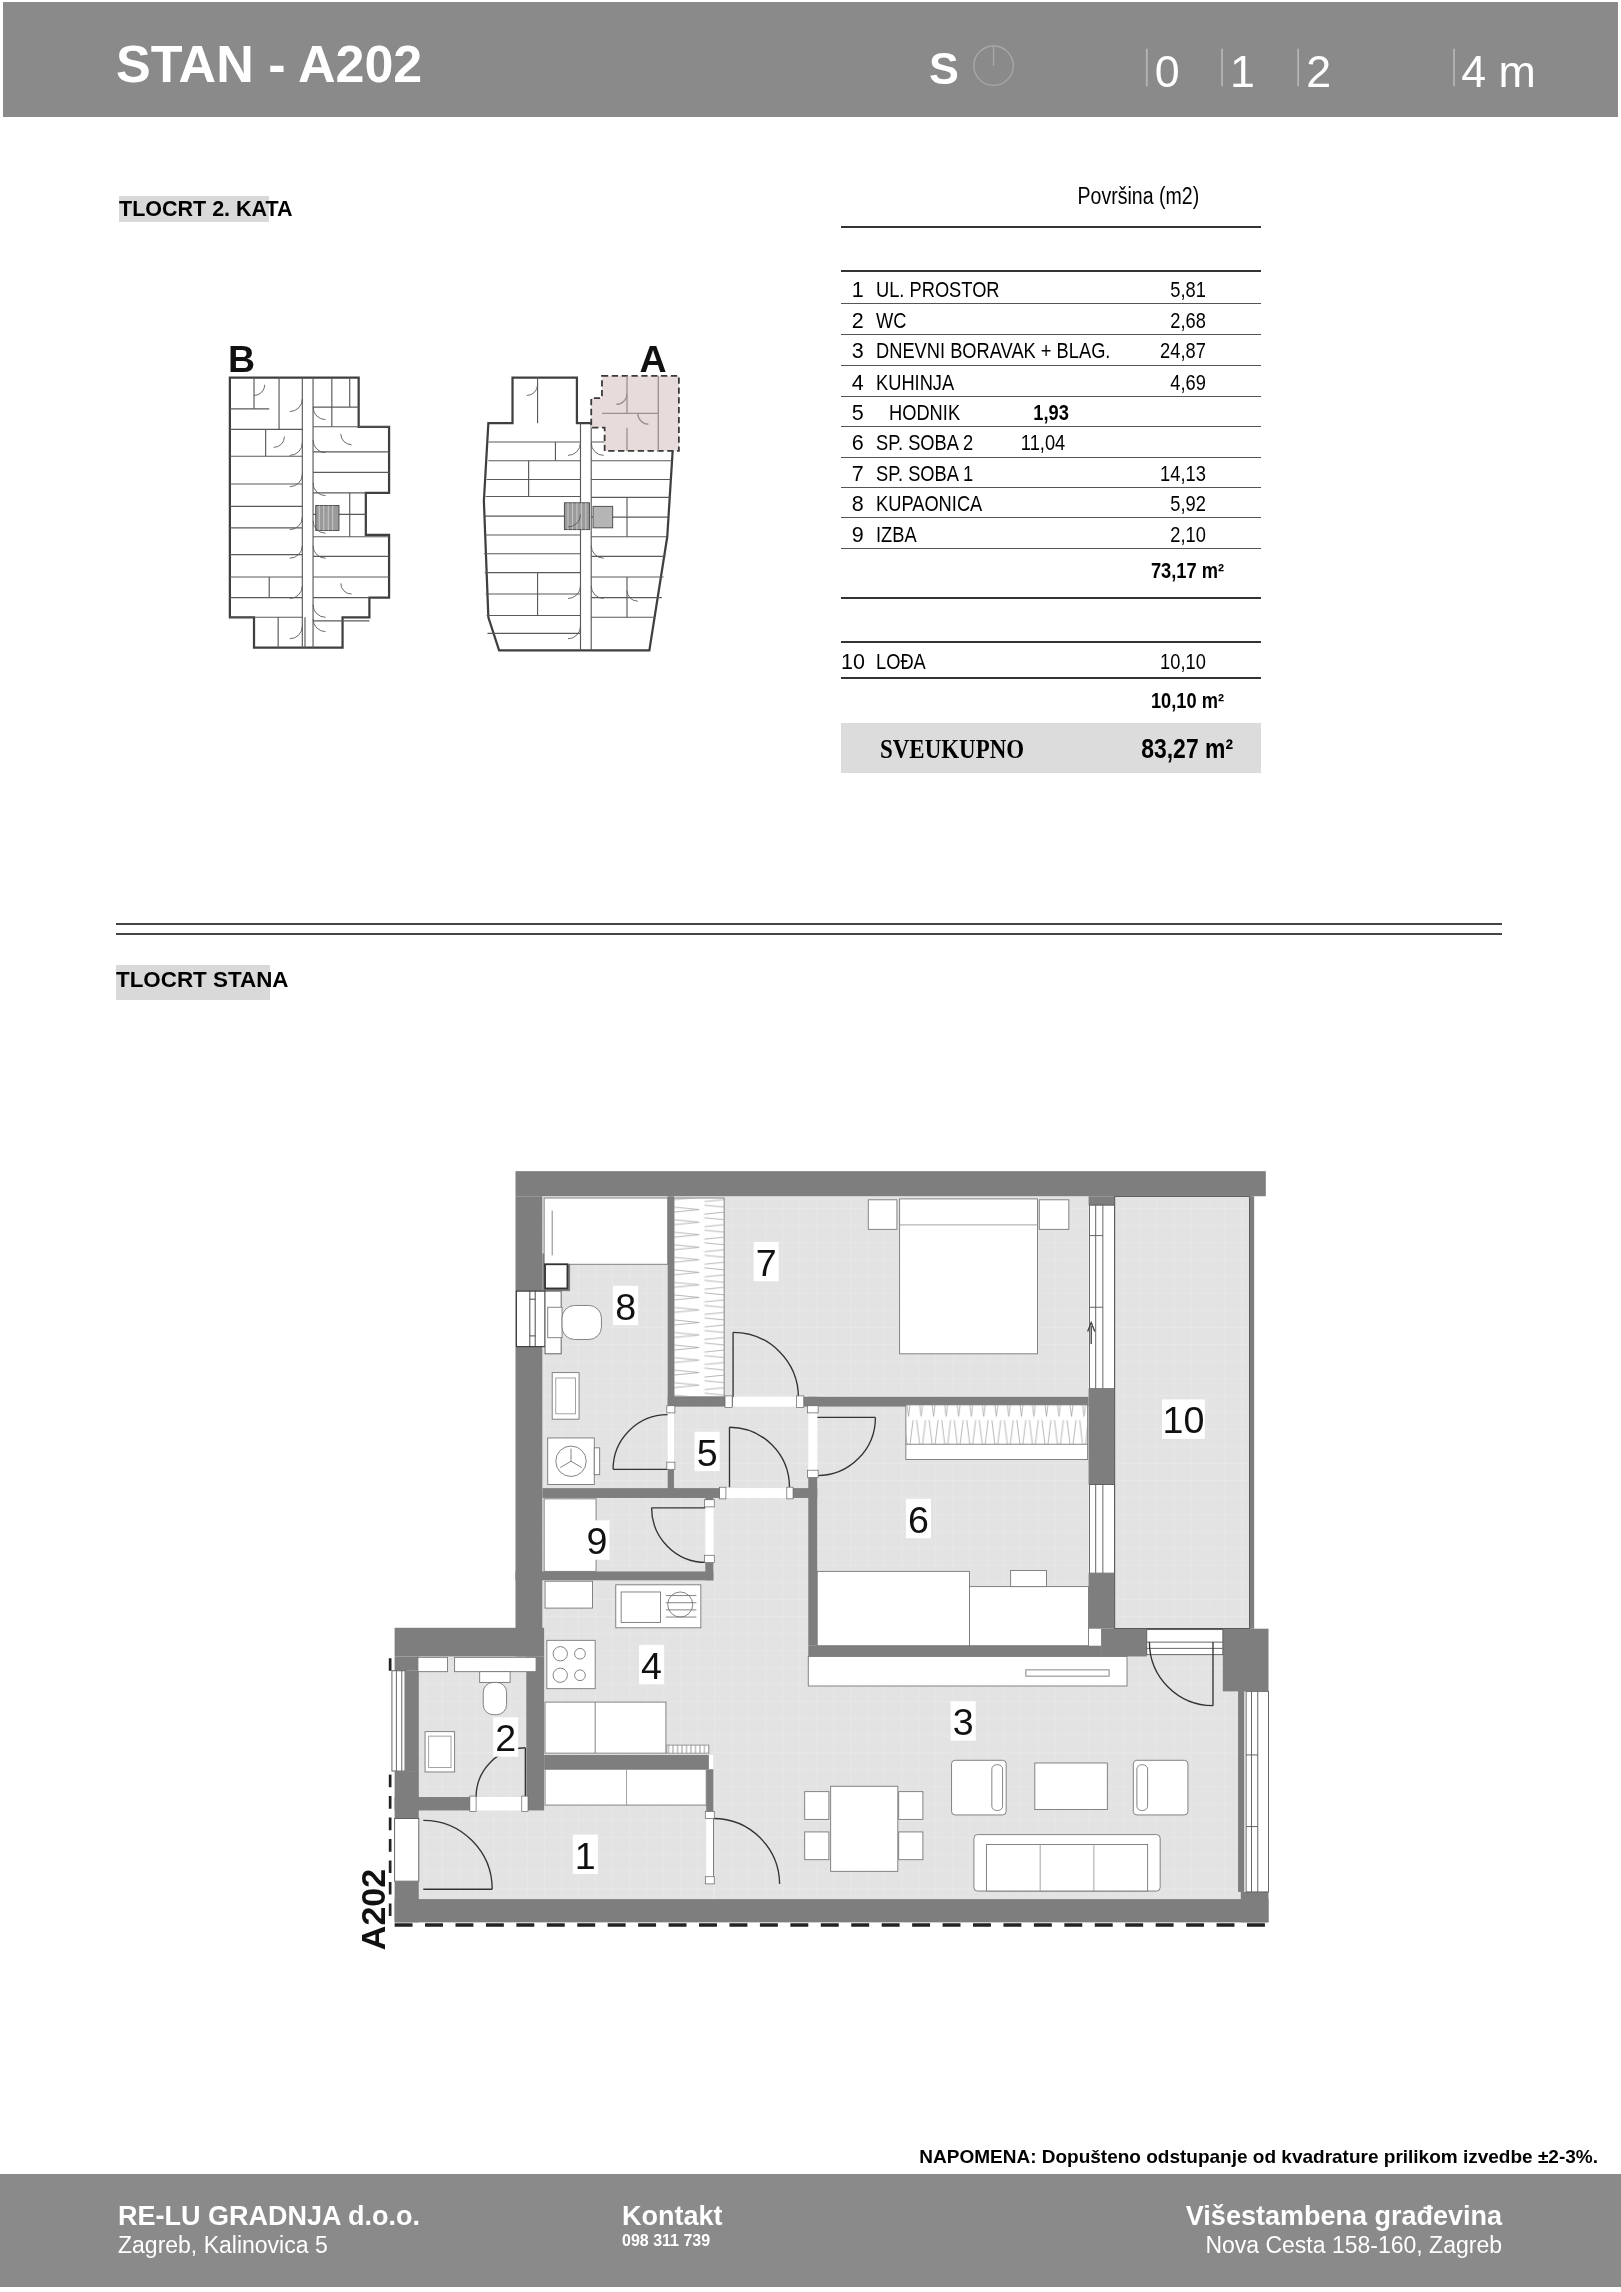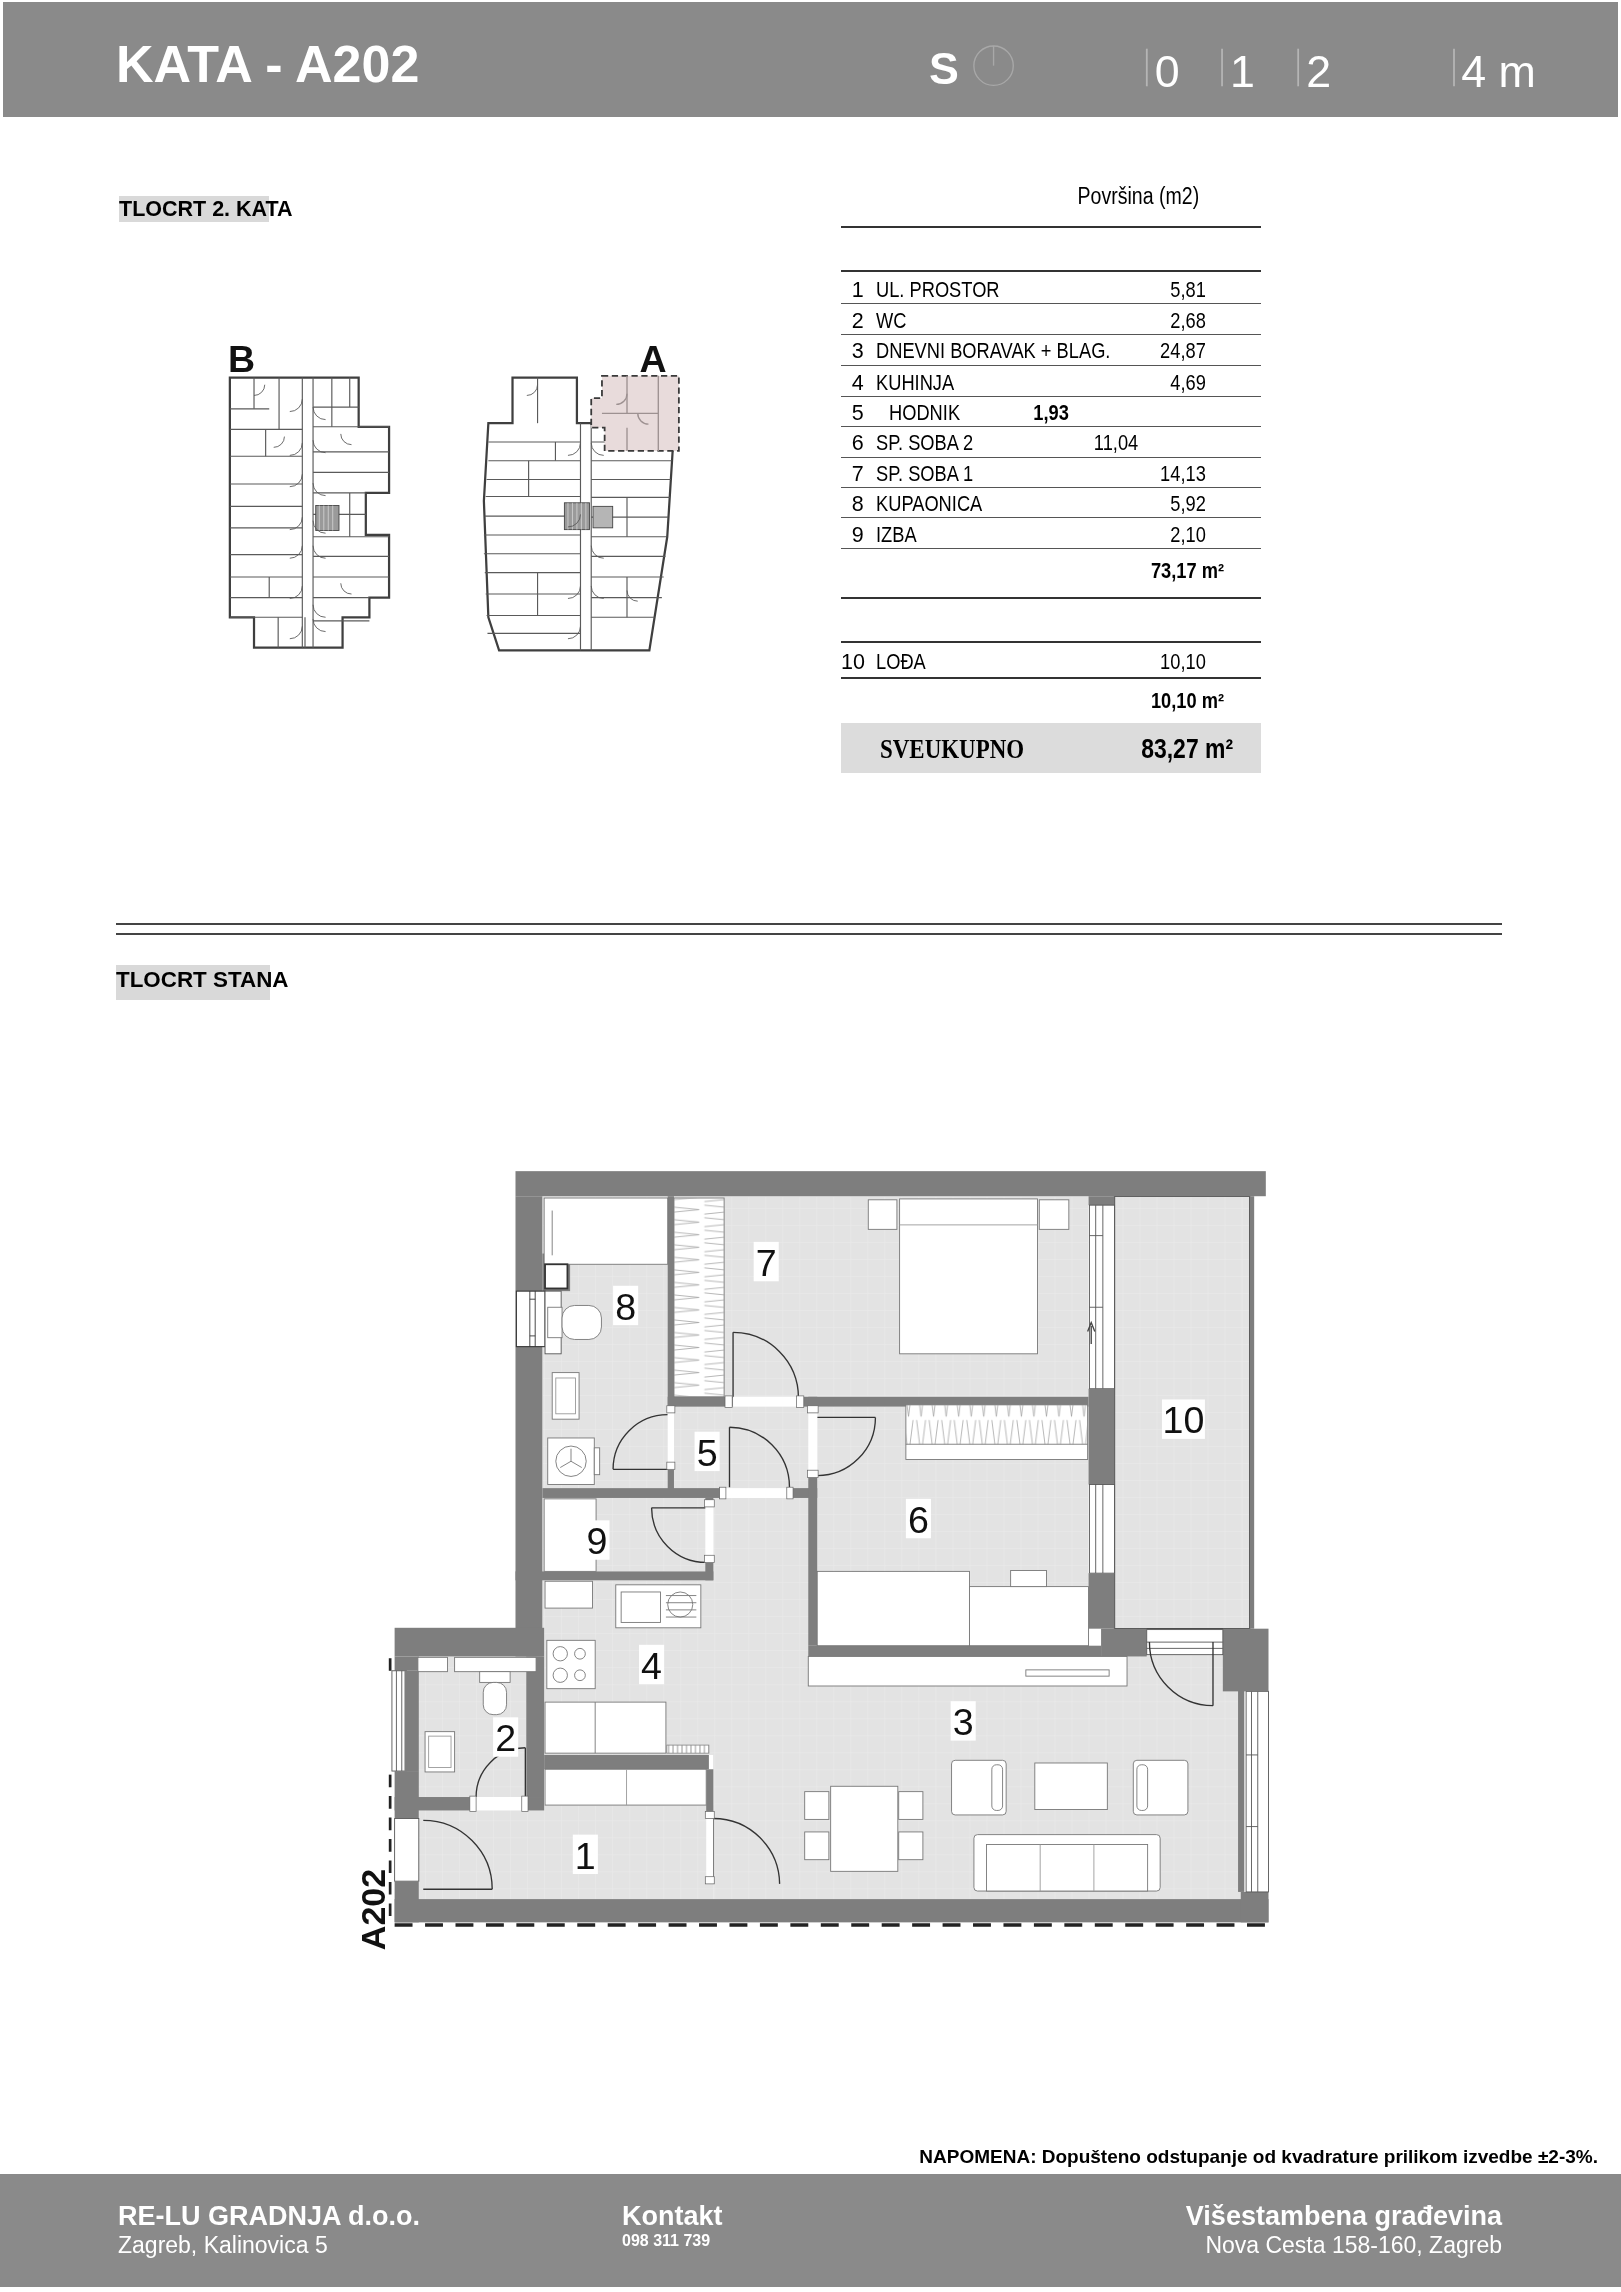--- a/index.html
+++ b/index.html
@@ -7,21 +7,21 @@
        font-family:"Liberation Sans", sans-serif;}
   .abs{position:absolute;}
   .nm{display:inline-block;transform:scaleX(.85);transform-origin:left top;white-space:nowrap;}
   .vl{display:inline-block;transform:scaleX(.85);transform-origin:right top;white-space:nowrap;}
 </style>
 </head>
 <body>
 
 <div class="abs" style="left:2.7px;top:1.8px;width:1615px;height:115px;background:#8a8a8a;"></div>
 
-<div class="abs" style="left:116px;top:34px;color:#fff;font-size:52px;font-weight:bold;">KATA - A202</div>
+<div class="abs" style="left:116px;top:34px;color:#fff;font-size:52px;font-weight:bold;">STAN - A202</div>
 
 <svg class="abs" style="left:913px;top:27px;" width="376" height="81" viewBox="0 0 420 90">
   <text x="18" y="63" fill="#fff" font-size="50" font-weight="bold">S</text>
   <circle cx="90" cy="43" r="22" fill="none" stroke="#a8a8a8" stroke-width="1.5"></circle>
   <line x1="90" y1="21" x2="90" y2="43" stroke="#a8a8a8" stroke-width="1.5"></line>
 </svg>
 
 <svg class="abs" style="left:1128px;top:36px;" width="412" height="63" viewBox="0 0 460 70">
   <line x1="21" y1="14" x2="21" y2="56" stroke="#b5b5b5" stroke-width="2"></line>
   <line x1="105" y1="14" x2="105" y2="56" stroke="#b5b5b5" stroke-width="2"></line>
@@ -204,21 +204,21 @@
   <div class="abs" style="left:186px;top:210px;width:179px;text-align:right;"><span class="vl">4,69</span></div>
   <div class="abs" style="left:0;top:235px;width:420px;height:1.3px;background:#555;"></div>
 
   <div class="abs" style="left:10.7px;top:240px;">5</div>
   <div class="abs" style="left:48px;top:240px;"><span class="nm">HODNIK</span></div>
   <div class="abs" style="left:186px;top:240px;width:179px;font-weight:bold;"><span class="vl">1,93</span></div>
   <div class="abs" style="left:0;top:265px;width:420px;height:1.3px;background:#555;"></div>
 
   <div class="abs" style="left:10.7px;top:270px;">6</div>
   <div class="abs" style="left:35px;top:270px;"><span class="nm">SP. SOBA 2</span></div>
-  <div class="abs" style="left:182px;top:270px;width:179px;text-align:center;"><span class="vl">11,04</span></div>
+  <div class="abs" style="left:172px;top:270px;width:179px;text-align:left;"><span class="vl">11,04</span></div>
   <div class="abs" style="left:0;top:296px;width:420px;height:1.3px;background:#555;"></div>
 
   <div class="abs" style="left:10.7px;top:301px;">7</div>
   <div class="abs" style="left:35px;top:301px;"><span class="nm">SP. SOBA 1</span></div>
   <div class="abs" style="left:186px;top:301px;width:179px;text-align:right;"><span class="vl">14,13</span></div>
   <div class="abs" style="left:0;top:326px;width:420px;height:1.3px;background:#555;"></div>
 
   <div class="abs" style="left:10.7px;top:331px;">8</div>
   <div class="abs" style="left:35px;top:331px;"><span class="nm">KUPAONICA</span></div>
   <div class="abs" style="left:186px;top:331px;width:179px;text-align:right;"><span class="vl">5,92</span></div>

